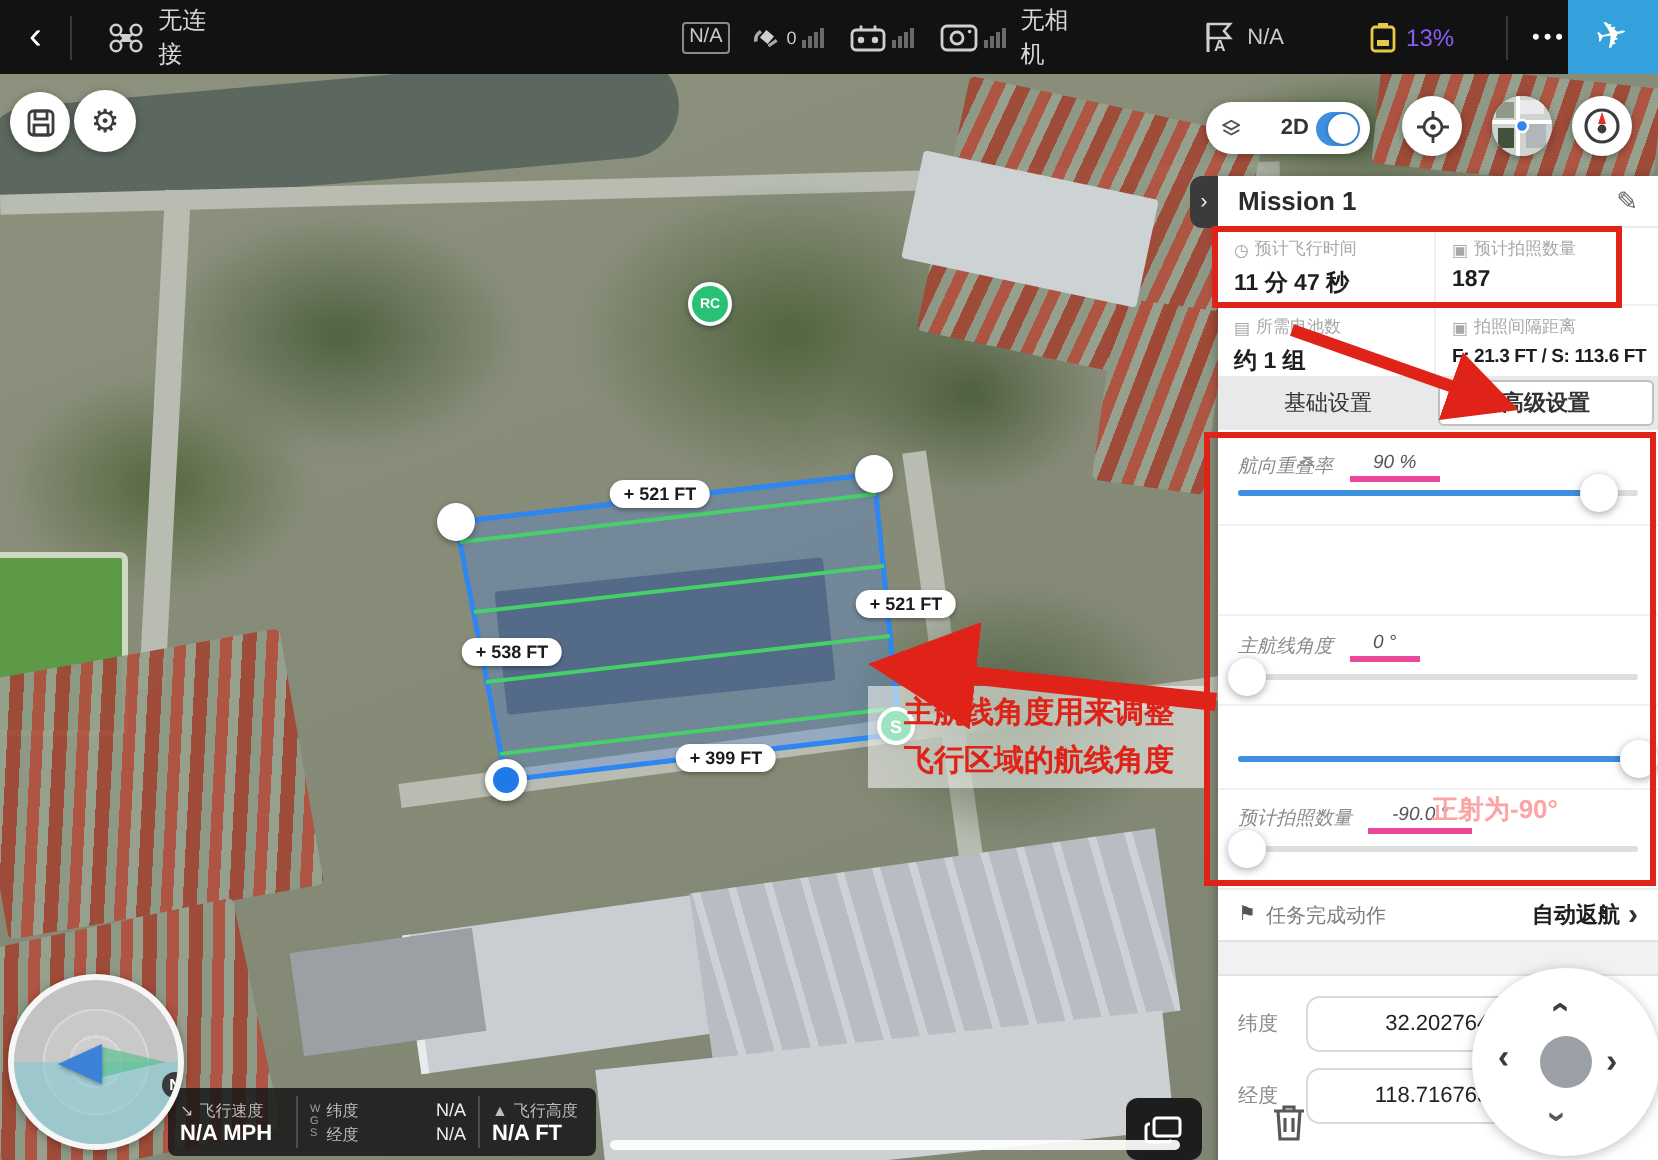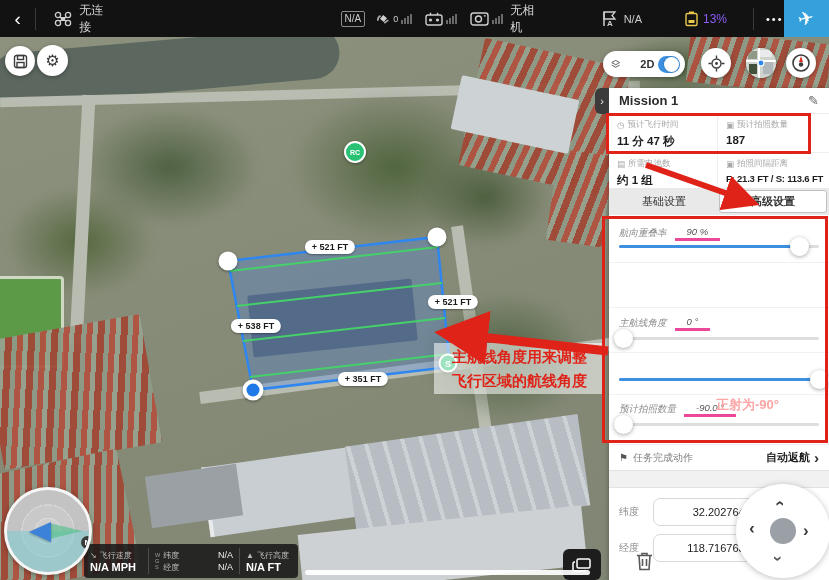--- a/index.html
+++ b/index.html
@@ -170,21 +170,21 @@
       <line x1="230" y1="271" x2="438" y2="247"></line>
       <line x1="237" y1="306" x2="442" y2="283"></line>
       <line x1="243" y1="341" x2="445" y2="318"></line>
       <line x1="250" y1="377" x2="449" y2="354"></line>
     </g>
   </svg>
 
   <div class="edge-pill" style="left:330px;top:247px;">+ 521 FT</div>
   <div class="edge-pill" style="left:453px;top:302px;">+ 521 FT</div>
   <div class="edge-pill" style="left:256px;top:326px;">+ 538 FT</div>
-  <div class="edge-pill" style="left:363px;top:379px;">+ 351 FT</div>
+  <div class="edge-pill" style="left:363px;top:379px;">+ 399 FT</div>
 
   <div class="handle-white" style="left:228px;top:261px;"></div>
   <div class="handle-white" style="left:437px;top:237px;"></div>
   <div class="handle-blue" style="left:253px;top:390px;">
       <div></div>
     </div>
   <div class="marker-green" style="left:448px;top:363px;width:19px;height:19px;font-size:9px;">S</div>
   <div class="marker-green" style="left:355px;top:152px;width:22px;height:22px;font-size:7px;">RC</div>
 
   <div id="topbar">

